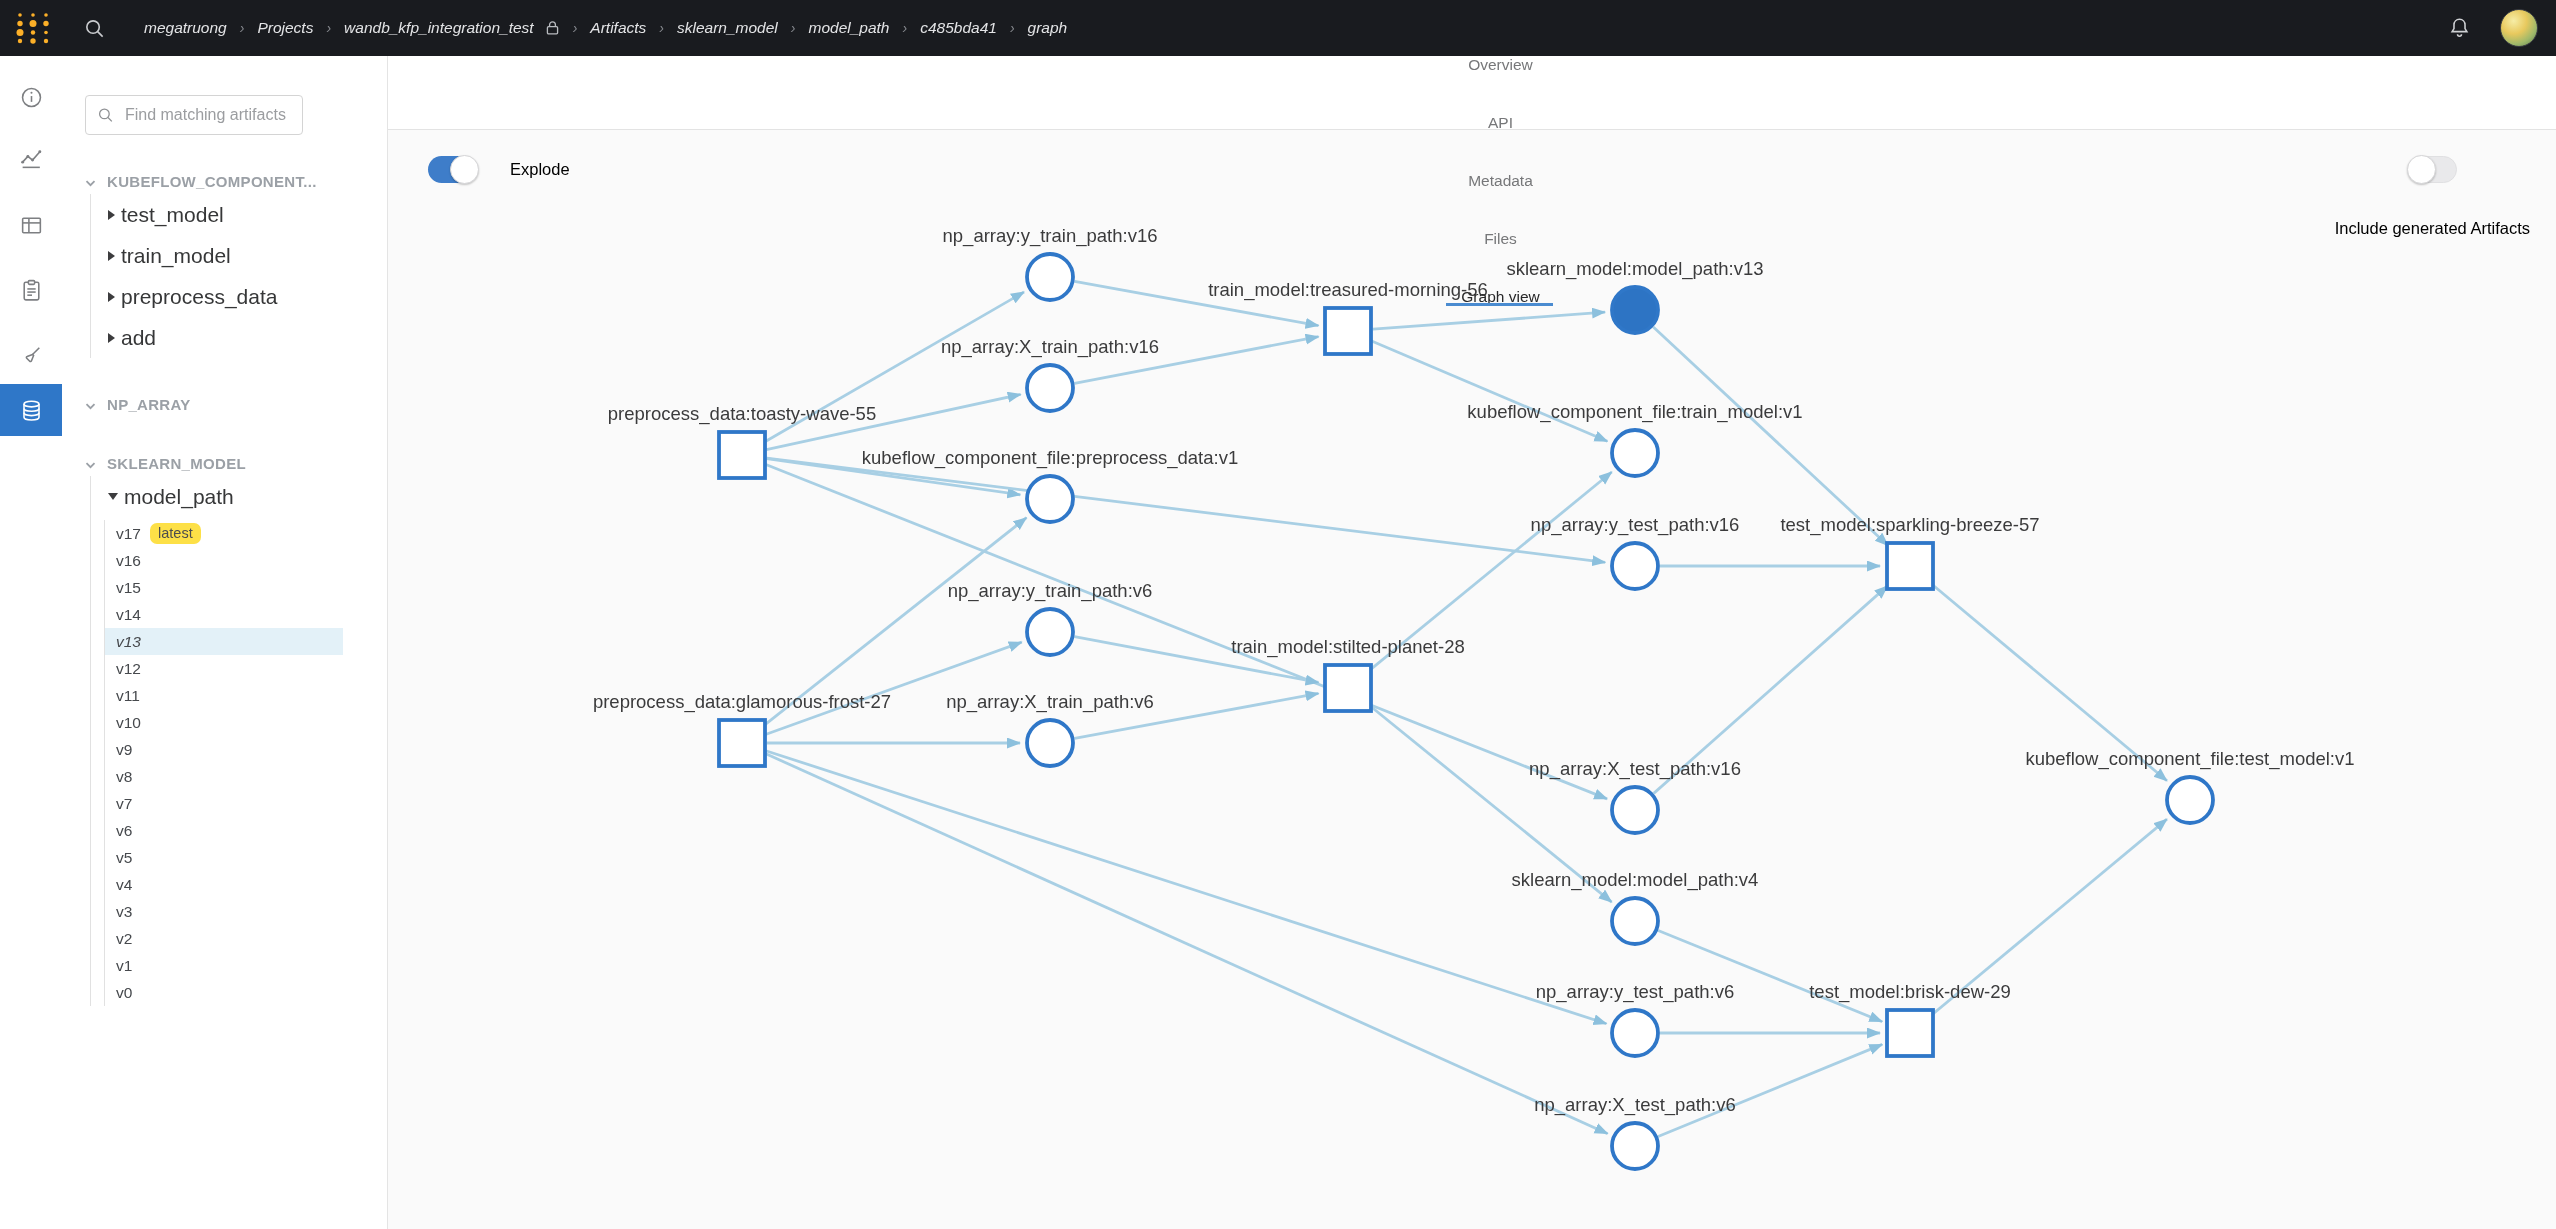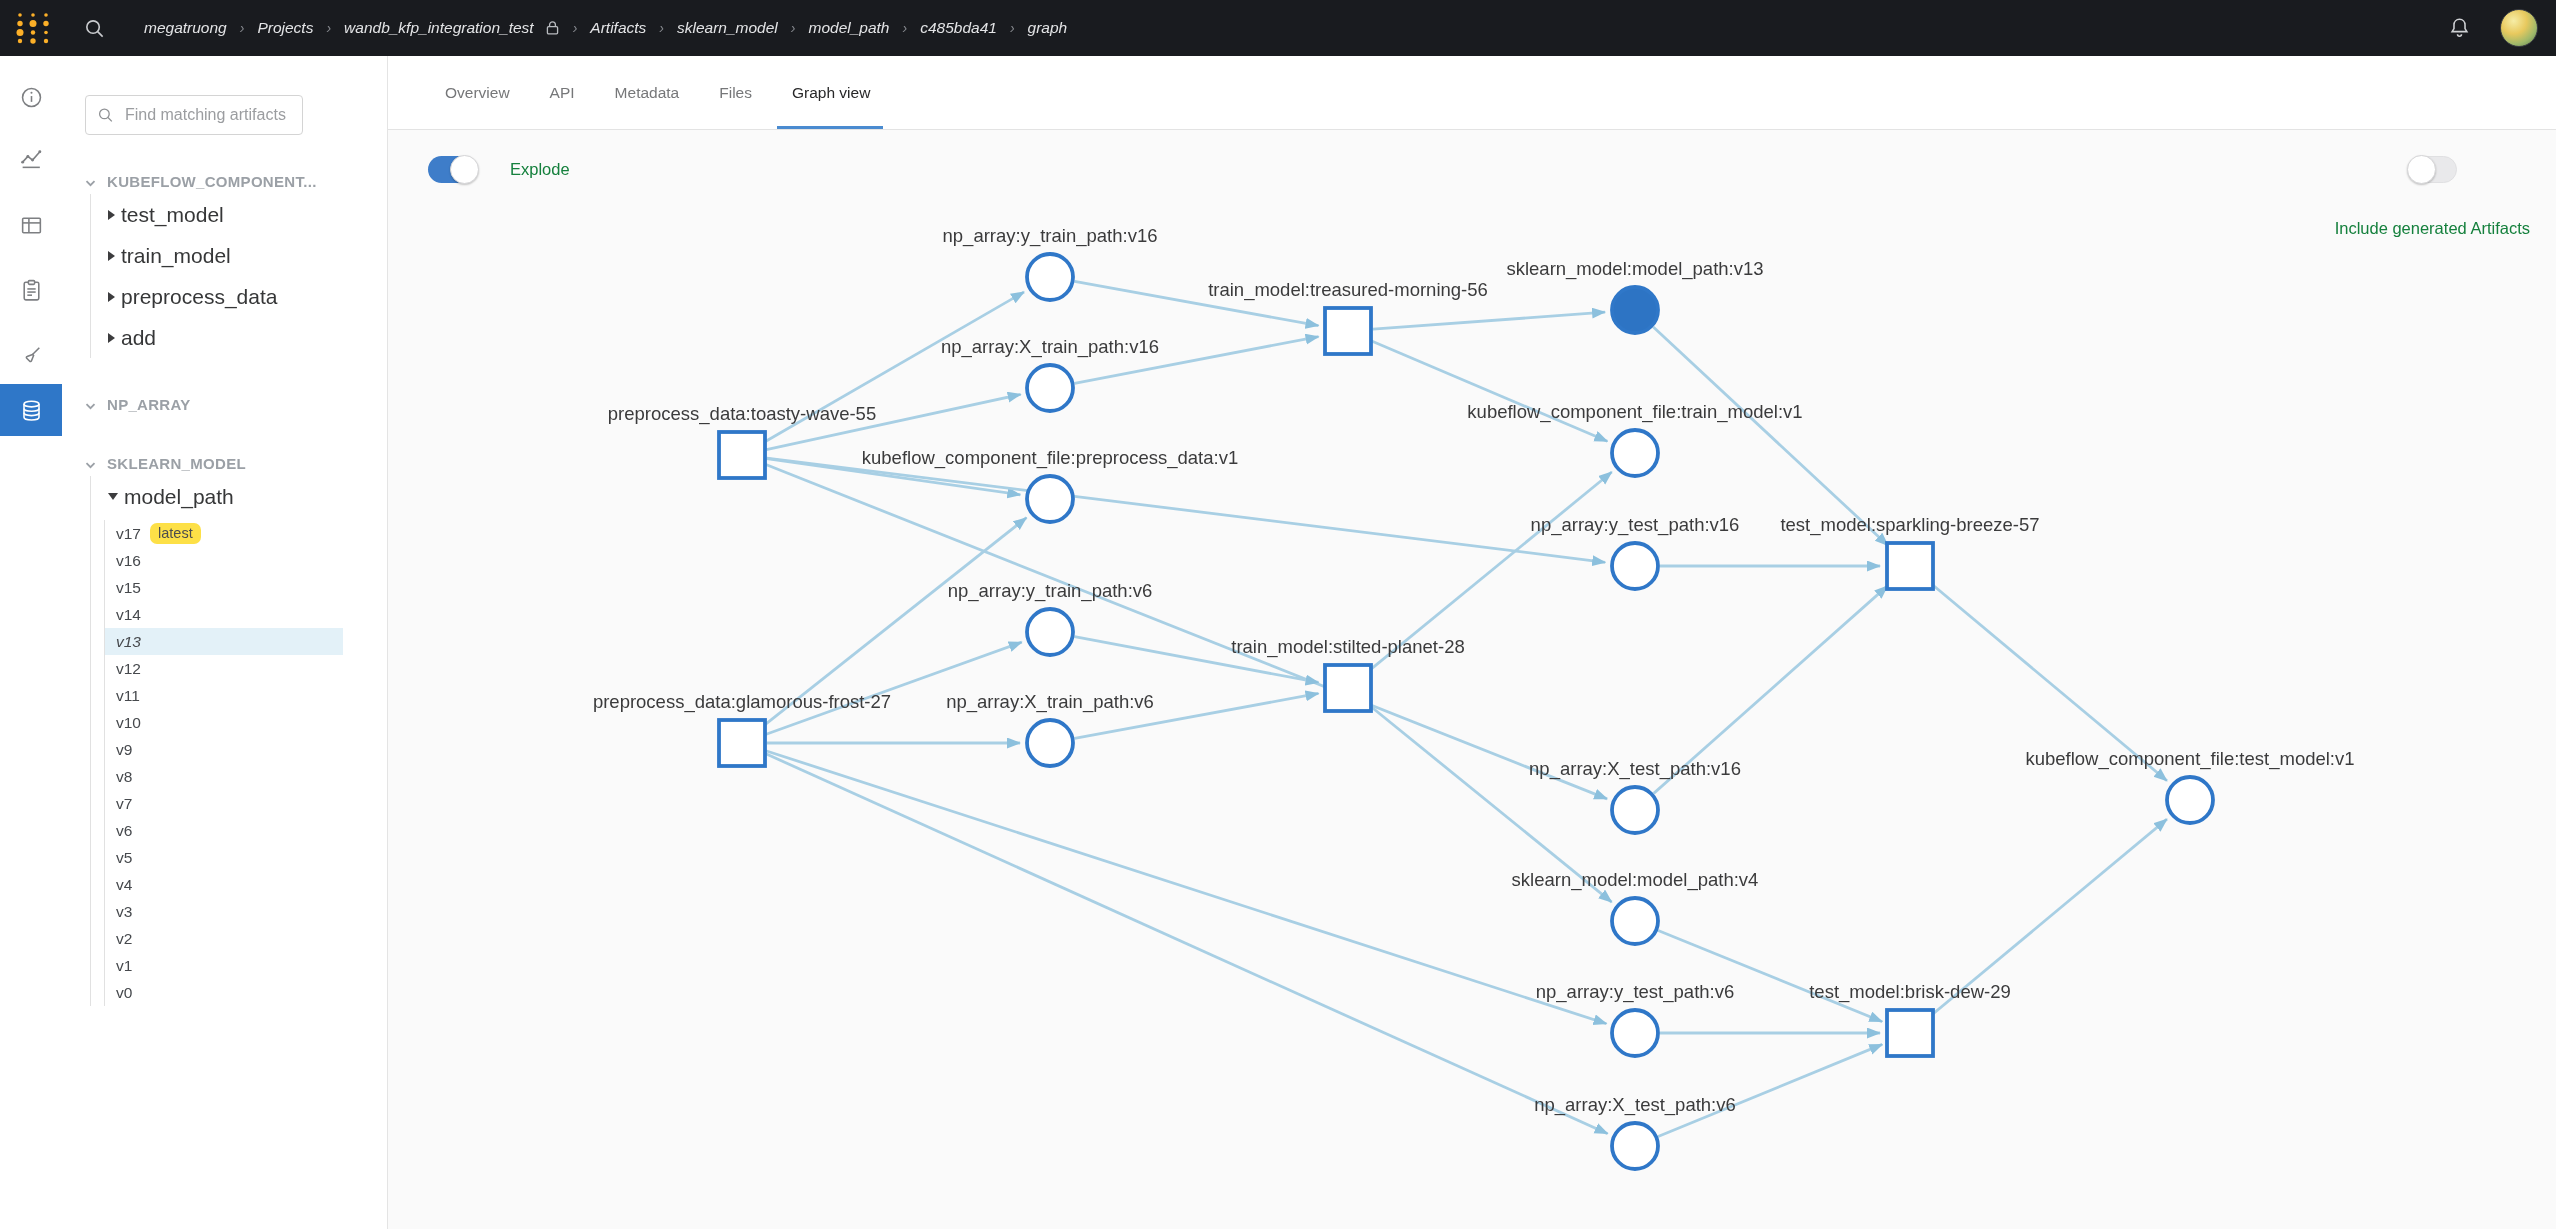--- a/index.html
+++ b/index.html
@@ -34,29 +34,29 @@
   .tree-item{height:41px;display:flex;align-items:center;padding-left:17px;gap:6px;font-size:21px;color:#363738;cursor:pointer;white-space:nowrap;}
   .tri{width:0;height:0;border-top:5.5px solid transparent;border-bottom:5.5px solid transparent;border-left:7px solid #3c3c3e;flex:none;}
   .tri.down{border-left:5.5px solid transparent;border-right:5.5px solid transparent;border-top:7px solid #3c3c3e;border-bottom:none;}
   .versions{border-left:1px solid #e1e1e1;margin-left:13px;margin-top:3px;width:238px;}
   .version-row{height:27px;display:flex;align-items:center;padding-left:11px;font-size:15.5px;color:#46494d;cursor:pointer;}
   .version-row.selected{background:#e3f1f8;font-style:italic;}
   .badge{background:#fde047;border-radius:7px;padding:1px 8px 2px;font-size:14.5px;color:#4c4c4e;margin-left:9px;line-height:18px;}
 
   
   .main{position:absolute;left:388px;top:56px;right:0;bottom:0;background:#fafafa;overflow:hidden;}
-  .tabbar{position:absolute;left:0;top:0;right:0;height:73px;background:#fff;border-bottom:1px solid #e3e3e3;display:flex;align-items:center;padding-left:57px;gap:40px;z-index:5;}
+  .tabbar{position:absolute;left:0;top:0;right:0;height:73px;background:#fff;border-bottom:1px solid #e3e3e3;display:flex;align-items:center;padding-left:57px;gap:40px;z-index:5;flex-direction:column;}
   .tab{font-size:15.5px;color:#767779;height:73px;display:flex;align-items:center;position:relative;cursor:pointer;white-space:nowrap;}
   .tab.active{color:#282829;}
   .tab.active::after{content:"";position:absolute;left:-15px;right:-13px;bottom:0;height:3px;background:#4a8bd0;}
 
   .controls{position:absolute;left:0;right:0;top:73px;height:58px;z-index:6;}
   .explode-ctl{position:absolute;left:40px;top:27px;display:flex;align-items:center;gap:33px;}
   .include-ctl{position:absolute;right:26px;top:27px;display:flex;align-items:center;gap:36px;flex-direction:column;}
-  .ctrl-label{font-size:16.5px;color:#15803d;white-space:nowrap;}
+  .ctrl-label{font-size:16.5px;color:#000000;white-space:nowrap;}
   .switch{width:49px;height:27px;border-radius:14px;position:relative;cursor:pointer;flex:none;box-sizing:border-box;}
   .switch .knob{position:absolute;top:-1px;width:29px;height:29px;border-radius:50%;background:#fff;border:1px solid #d5d5d7;box-sizing:border-box;box-shadow:0 1px 2px rgba(0,0,0,.22);}
   .switch.on{background:#3e7dc9;}
   .switch.on .knob{right:-2px;}
   .switch.off{background:#e9e9eb;border:1px solid #e0e0e2;}
   .switch.off .knob{left:-2px;top:-2px;}
 
   .graph-svg{position:absolute;left:0;top:74px;width:2168px;height:1099px;}
   .graph-svg text{font-family:"Liberation Sans","DejaVu Sans",sans-serif;}
 </style>

